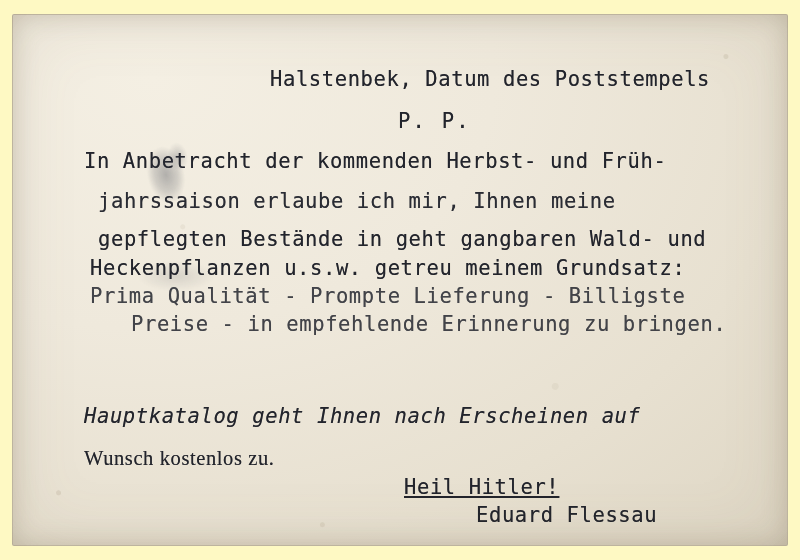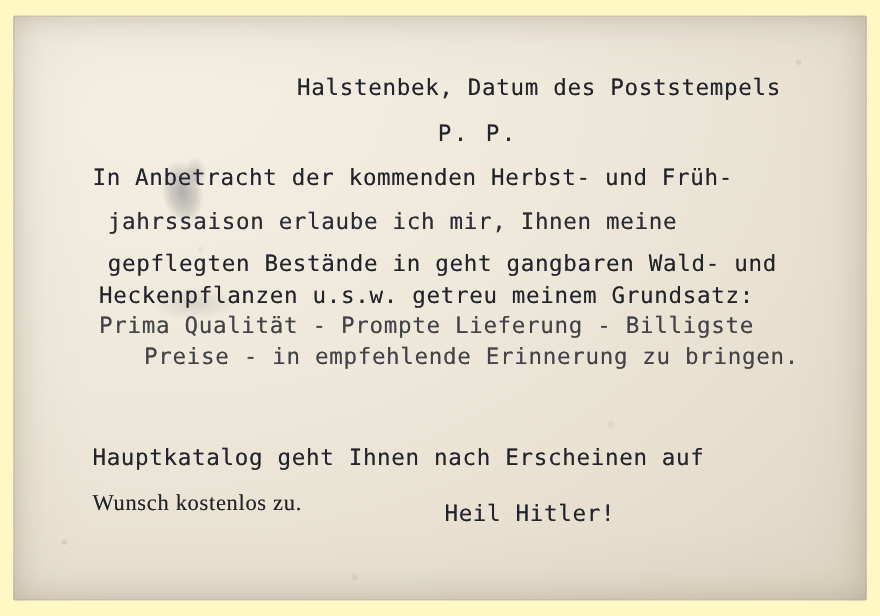--- a/index.html
+++ b/index.html
@@ -120,32 +120,32 @@
   #b2  { left: 86px;  top: 166px; }
   #b3  { left: 86px;  top: 204px; }
   #b4  { left: 78px;  top: 230px; }
   #b5  { left: 78px;  top: 258px; }
   #b6  { left: 78px;  top: 286px; margin-left: 41px; }
   #b7  { left: 78px;  top: 314px; }
   #b8  { left: 78px;  top: 342px; }
   #b9  { left: 72px;  top: 382px; }
   #b10 { left: 72px;  top: 420px; }
 
-  #sig1 { left: 392px; top: 434px; }
+  #sig1 { left: 392px; top: 454px; text-decoration: underline; }
   #sig2 { left: 464px; top: 482px; }
 
   
   #b2 { top: 168px; }
   #b3 { top: 206px; }
   #b4 { top: 235px; }
   #b5 { top: 263px; }
   #b6 { top: 291px; }
   #b7 { top: 319px; }
   #b8 { top: 347px; }
-  #b9 { top: 383px; }
+  #b9 { top: 383px; font-style: italic; }
   #b10{ top: 425px; font-family: Liberation Serif, serif; }
 </style>
 </head>
 <body>
 
 <div id="scene">
 
   <div id="card">
 
     <div id="grain"></div>
@@ -169,20 +169,21 @@
       <div class="ln faint" id="b6">Preise - in empfehlende Erinnerung zu bringen.</div>
 
 
 
       <div class="ln" id="b9">Hauptkatalog geht Ihnen nach Erscheinen auf</div>
 
       <div class="ln" id="b10">Wunsch kostenlos zu.</div>
 
       <div class="ln" id="sig1">Heil Hitler!</div>
 
+      <div class="ln" id="sig2">Eduard Flessau</div>
 
     </div>
 
     <div id="smudge"></div>
     <div id="smudge2"></div>
     <div id="edges"></div>
 
   </div>
 
 </div>

